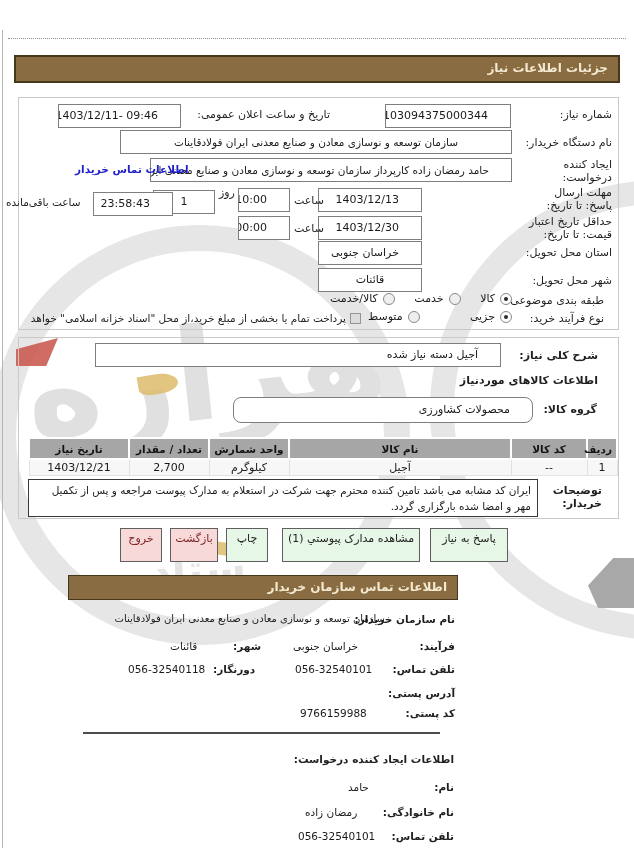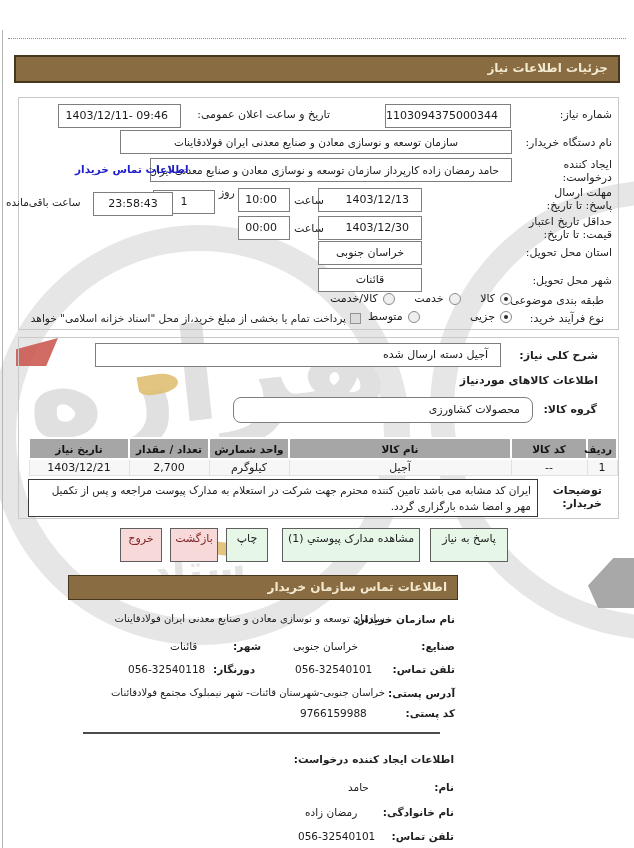--- a/index.html
+++ b/index.html
@@ -12,21 +12,21 @@
   .wm { position:absolute; z-index:0; pointer-events:none; }
   .wm-ring { border-radius:50%; border:26px solid #e6e6e6; }
   .wm-text { color:#e0e0e0; font-weight:bold; white-space:nowrap; }
   
   .dotline { border-top:1px dotted #8f8f8f; height:0; }
   .vline { border-left:1px solid #b5b5b5; width:0; }
   .bar { background:#8a6c43; border:2px solid #46371c; color:#f3e9cf; font-weight:bold;
          font-size:12px; line-height:22px; padding:0 10px; text-align:right; }
   .panel { border:1px solid #c9c9c9; background:transparent; }
   .inp { background:#fff; border:1px solid #7e7e7e; height:24px; line-height:22px;
-         padding:0 12px; overflow:hidden; white-space:nowrap; }
+         padding:0 22px; overflow:hidden; white-space:nowrap; }
   .inp.rt { text-align:right; }
   .inp.ctr { text-align:center; }
   .ltr { direction:ltr; unicode-bidi:bidi-override; }
   .lbl { color:#1f1f1f; line-height:13px; }
   .bold { font-weight:bold; }
   .link { color:#1e1ecb; cursor:pointer;font-weight:bold; }
   
   .radio { display:inline-block; width:12px; height:12px; border:1px solid #8a8a8a;
            border-radius:50%; background:#efefef; position:relative; vertical-align:-2px; }
   .radio.sel { background:#fdfdfd; }
@@ -145,21 +145,21 @@
       <span class="radio"></span>
       <span>متوسط</span>
     </span>
   </div>
   <span class="abs chk z1" style="left:350px; top:313px;"></span>
   <div class="abs lbl small z1" style="left:28px; top:312px; width:318px; text-align:right; white-space:nowrap; overflow:hidden;">پرداخت تمام یا بخشی از مبلغ خرید،از محل "اسناد خزانه اسلامی" خواهد بود.</div>
 
   <div class="abs panel z1" style="left:18px; top:337px; width:601px; height:182px;"></div>
 
   <div class="abs lbl bold z1" style="right:36px; top:349px;">شرح کلی نیاز:</div>
-  <div class="abs inp rt z1" style="left:95px; top:343px; width:406px;">آجیل دسته ارسال شده</div>
+  <div class="abs inp rt z1" style="left:95px; top:343px; width:406px;">آجیل دسته نیاز شده</div>
 
   <div class="abs lbl bold z1" style="right:36px; top:374px;">اطلاعات کالاهای موردنیاز</div>
 
   <div class="abs lbl bold z1" style="right:37px; top:403px;">گروه کالا:</div>
   <div class="abs inp rt z1" style="left:233px; top:397px; width:300px; height:26px; line-height:24px;border-radius:8px;">محصولات کشاورزی</div>
 
   <table class="goods abs z1" style="left:28px; top:437px;">
     <colgroup>
       <col style="width:30px">
         <col style="width:76px">
@@ -199,32 +199,31 @@
   <div class="btn pink z1" style="left:170px; top:528px; width:48px;">بازگشت</div>
   <div class="btn pink z1" style="left:120px; top:528px; width:42px;">خروج</div>
 
   <div class="abs bar z1" style="left:68px; top:575px; width:390px; height:25px; border-width:1px;">
     <span>اطلاعات تماس سازمان خریدار</span>
   </div>
 
   <div class="abs lbl bold small z1" style="right:179px; top:613px;">نام سازمان خریدار:</div>
   <div class="abs small z1" style="left:110px; top:613px; width:275px; text-align:right; font-size:10px;">سازمان توسعه و نوسازی معادن و صنایع معدنی ایران فولادقاینات</div>
 
-  <div class="abs lbl bold small z1" style="right:179px; top:640px;">صنایع:</div>
+  <div class="abs lbl bold small z1" style="right:179px; top:640px;">فرآیند:</div>
   <div class="abs small z1" style="left:293px; top:640px;">خراسان جنوبی</div>
   <div class="abs lbl bold small z1" style="left:233px; top:640px;">شهر:</div>
   <div class="abs small z1" style="left:170px; top:640px;">قائنات</div>
 
   <div class="abs lbl bold small z1" style="right:179px; top:663px;">تلفن تماس:</div>
   <div class="abs small z1" style="left:295px; top:663px;"><span class="ltr">056-32540101</span></div>
   <div class="abs lbl bold small z1" style="left:213px; top:663px;">دورنگار:</div>
   <div class="abs small z1" style="left:128px; top:663px;"><span class="ltr">056-32540118</span></div>
 
   <div class="abs lbl bold small z1" style="right:179px; top:687px;">آدرس پستی:</div>
-  <div class="abs small z1" style="left:85px; top:687px; width:300px; text-align:right; font-size:10px;">خراسان جنوبی-شهرستان قائنات- شهر نیمبلوک مجتمع فولادقائنات</div>
 
   <div class="abs lbl bold small z1" style="right:179px; top:707px;">کد پستی:</div>
   <div class="abs small z1" style="left:300px; top:707px;"><span class="ltr">9766159988</span></div>
 
   <div class="abs divider z1" style="left:83px; top:732px; width:357px;"></div>
 
   <div class="abs lbl bold small z1" style="right:180px; top:753px;">اطلاعات ایجاد کننده درخواست:</div>
 
   <div class="abs lbl bold small z1" style="right:180px; top:781px;">نام:</div>
   <div class="abs small z1" style="left:348px; top:781px;">حامد</div>

